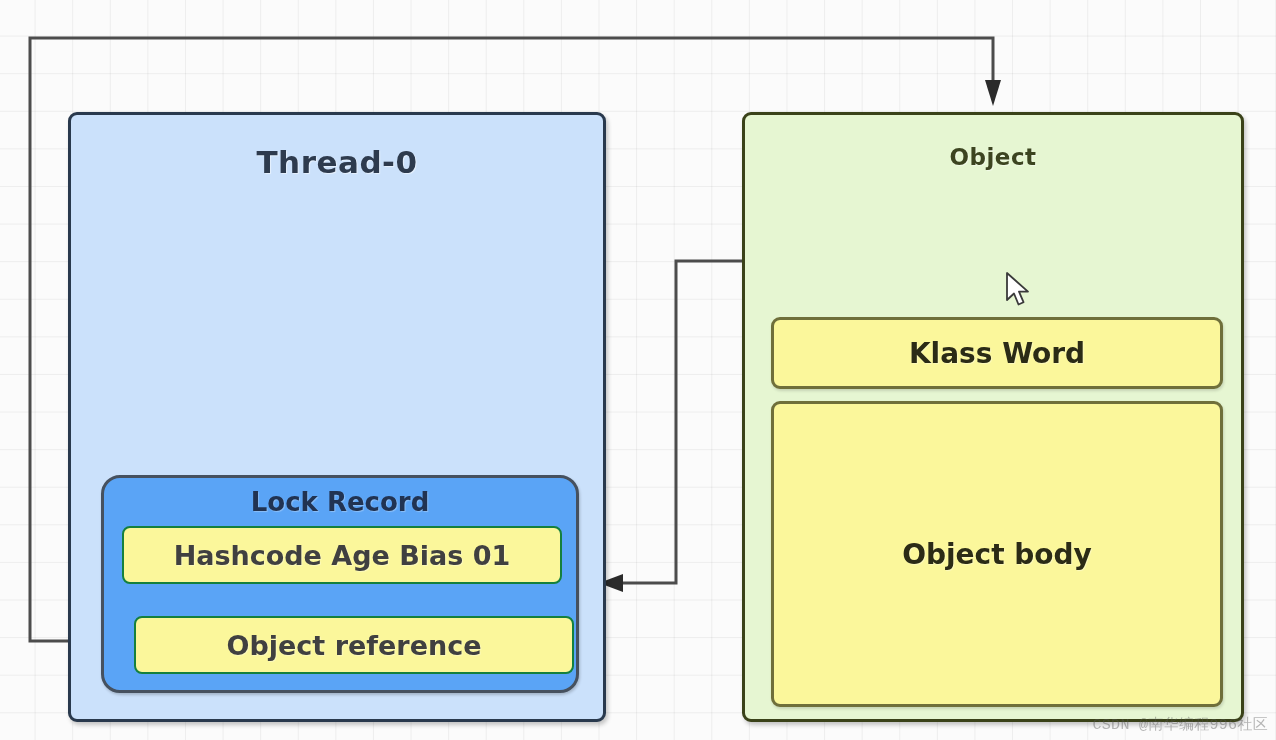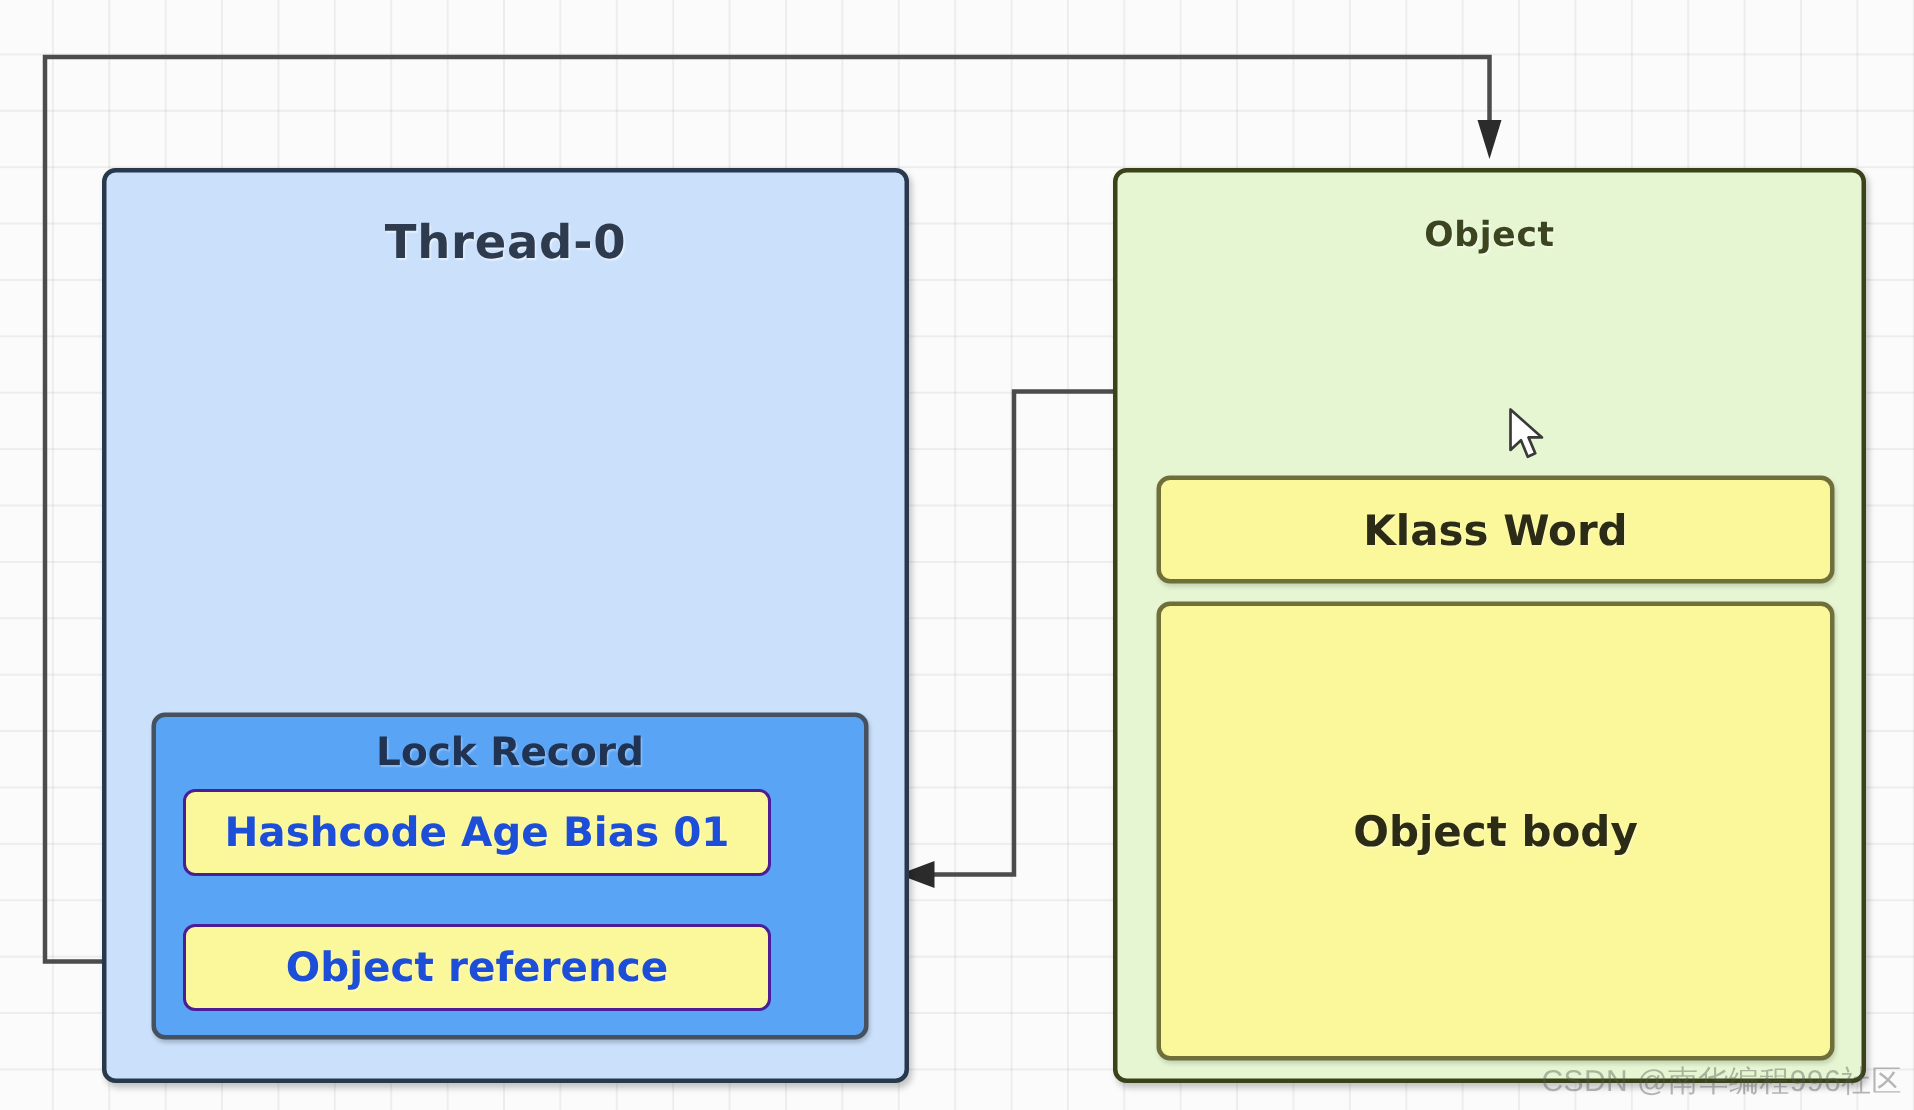--- a/index.html
+++ b/index.html
@@ -56,53 +56,53 @@
 
   
   .lock-record {
     position: absolute;
     left: 30px;
     top: 360px;
     width: 478px;
     height: 218px;
     background: #5aa4f6;
     border: 3px solid #46515f;
-    border-radius: 9px;
+    border-radius: 19px;
     box-sizing: border-box;
     box-shadow: 1px 2px 3px rgba(0,0,0,0.2);
   }
   .lock-record-title {
     position: absolute;
     left: 0; right: 0;
     top: 9px;
     text-align: center;
     font-size: 26px;
     font-weight: bold;
     color: #213352;
     text-shadow: 1px 1px 1px rgba(255,255,255,0.3);
   }
   .lr-slot {
     position: absolute;
     left: 18px;
-    width: 392px;
+    width: 440px;
     height: 58px;
     background: #fbf79b;
-    border: 2px solid #4c1d95;
+    border: 2px solid #15803d;
     border-radius: 8px;
     box-sizing: border-box;
     display: flex;
     align-items: center;
     justify-content: center;
     font-size: 27px;
     font-weight: bold;
-    color: #1d4ed8;
+    color: #404040;
     text-shadow: 1px 1px 1px rgba(255,255,255,0.35);
   }
   .lr-slot-1 { top: 48px; }
-  .lr-slot-2 { top: 138px; }
+  .lr-slot-2 { top: 138px; margin-left: 12px; }
 
   
   .object-panel {
     position: absolute;
     left: 742px;
     top: 112px;
     width: 502px;
     height: 610px;
     background: #e6f6d2;
     border: 3px solid #3a4219;
@@ -149,23 +149,23 @@
     top: 272px;
     width: 26px;
     height: 38px;
   }
 
   
   .watermark {
     position: absolute;
     right: 8px;
     bottom: 6px;
-    font-size: 20px;
+    font-size: 15px;
     color: rgba(85,85,85,0.42);
-    font-family: Liberation Sans, sans-serif;
+    font-family: Liberation Mono, monospace;
     letter-spacing: 0.3px;
     white-space: nowrap;
   }
 </style>
 </head>
 <body>
 
 <div id="canvas">
 
   <svg class="connector-layer" viewBox="0 0 1276 740" xmlns="http://www.w3.org/2000/svg">

